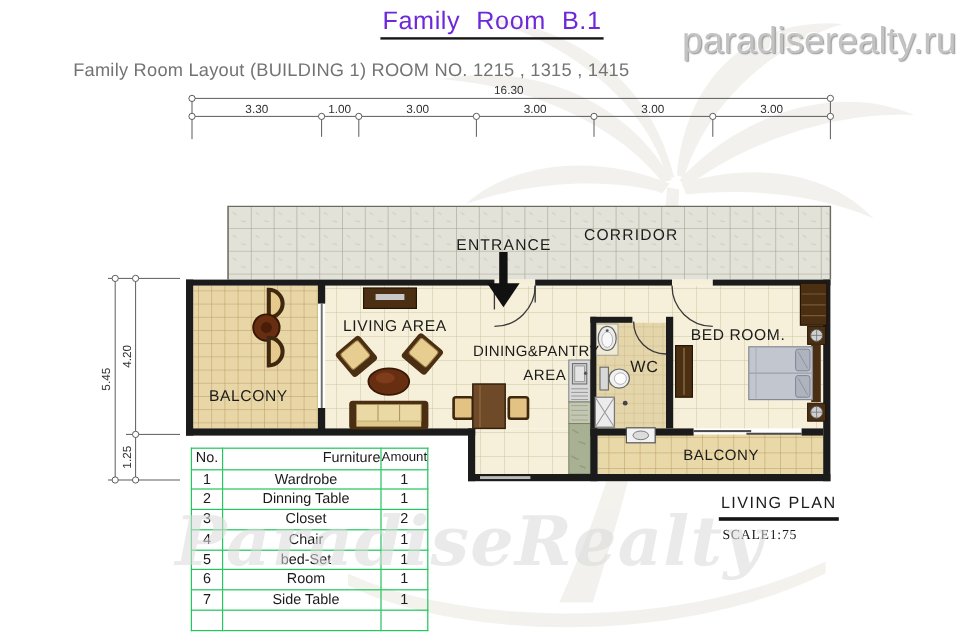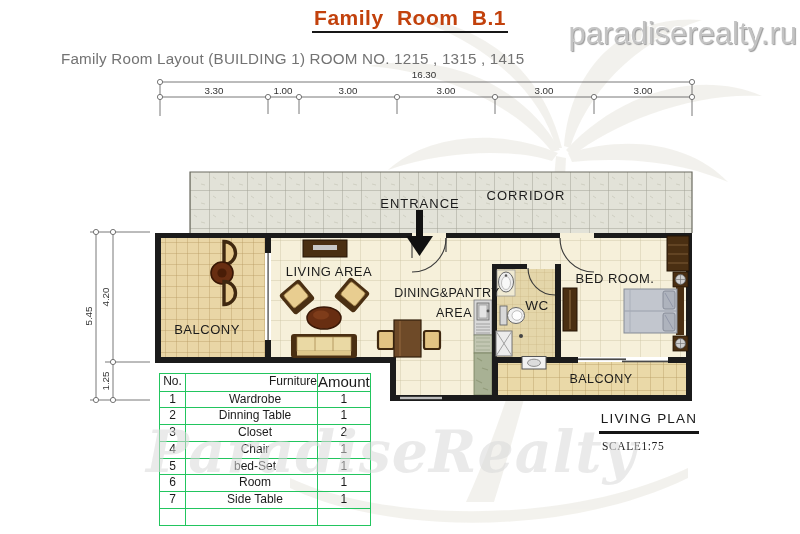--- a/index.html
+++ b/index.html
@@ -6,22 +6,22 @@
   body{
     width:800px;height:534px;position:relative;overflow:hidden;
     background:#ffffff;
     font-family:"Liberation Sans", sans-serif;
     color:#1c1c1c;
   }
   .abs{position:absolute;}
   
   #title-wrap{left:240px;top:6px;width:340px;text-align:center;z-index:5;}
   #page-title{
-    display:inline-block;font-size:21px;font-weight:bold;letter-spacing:.5px;
-    word-spacing:7px;color:#c2410c;border-bottom:2.5px solid #171717;padding:0 2px 1px 2px;
+    display:inline-block;font-size:21px;font-weight:normal;letter-spacing:.5px;
+    word-spacing:7px;color:#6d28d9;border-bottom:2.5px solid #171717;padding:0 2px 1px 2px;
   }
   #site-watermark{
     right:3px;top:16px;z-index:6;font-size:31px;font-weight:normal;letter-spacing:0;
     color:#c3c3c3;
     text-shadow:-1px -1px 0 #ffffff,1px 1px 1px #9a9a9a;
     font-family:"Liberation Sans", sans-serif;
   }
   #subtitle{left:61px;top:50px;font-size:15.2px;letter-spacing:.2px;color:#737373;z-index:5;}
   
   #brand-watermark{
@@ -40,21 +40,21 @@
   }
   #furniture-table th,#furniture-table td{
     border:1px solid #22c55e;padding:0 0 0 0;height:15.8px;line-height:15.8px;
     font-weight:normal;white-space:nowrap;overflow:visible;
   }
   #furniture-table th{height:16.5px;text-align:center;}
   #furniture-table .c0{width:25px;text-align:center;}
   #furniture-table .c1{width:124px;text-align:center;padding-left:7px;}
   #furniture-table .c2{width:36px;text-align:center;}
   #furniture-table th.c1{text-align:right;padding-left:0;}
-  #furniture-table th.c2{font-size:15px;}
+  #furniture-table th.c2{font-size:11px;}
   
   #title-block{left:599px;top:411px;width:100px;z-index:4;text-align:center;}
   #floorplan-name{font-size:13.5px;letter-spacing:1.2px;color:#1b1b1b;}
   #titleblock-line{border:0;border-top:3px solid #151515;margin:5px 0 6px 0;}
   #scale-row{display:flex;justify-content:flex-start;font-size:11.5px;letter-spacing:.6px;padding:0 3px;font-family:Liberation Serif, serif;}
 </style>
 </head>
 <body>
 
 <div class="abs" id="title-wrap">

